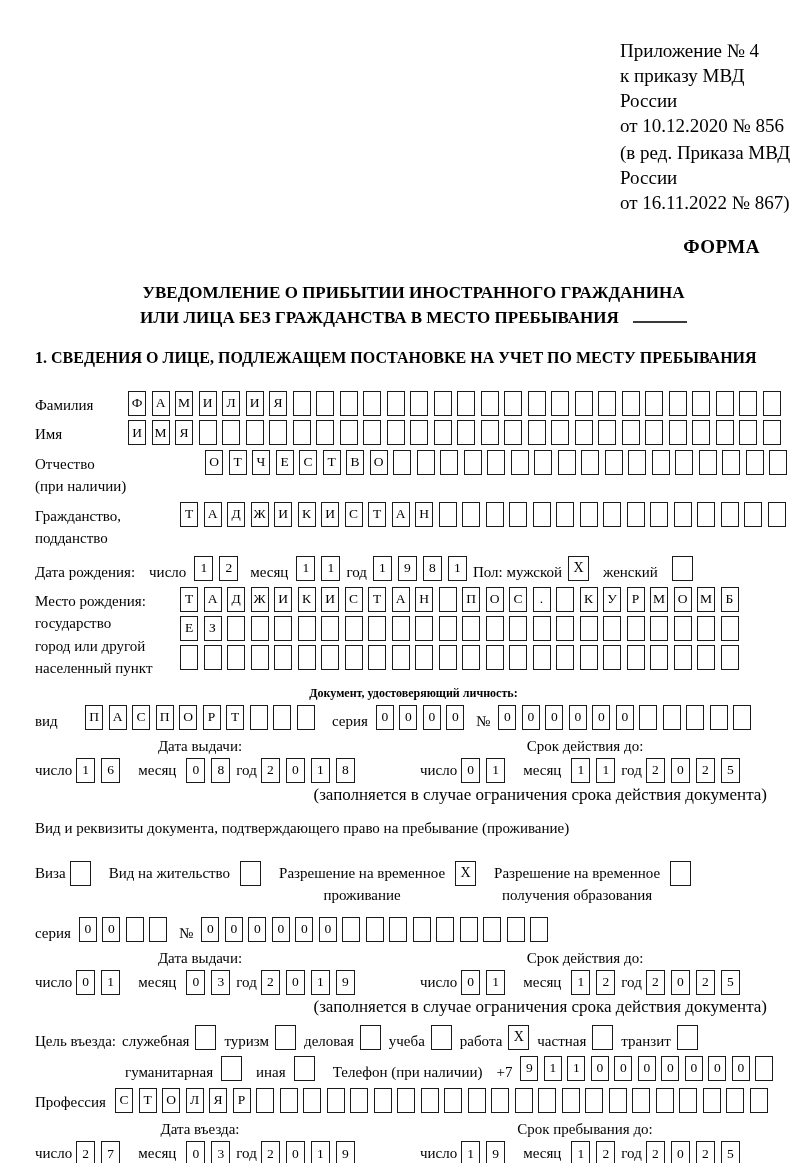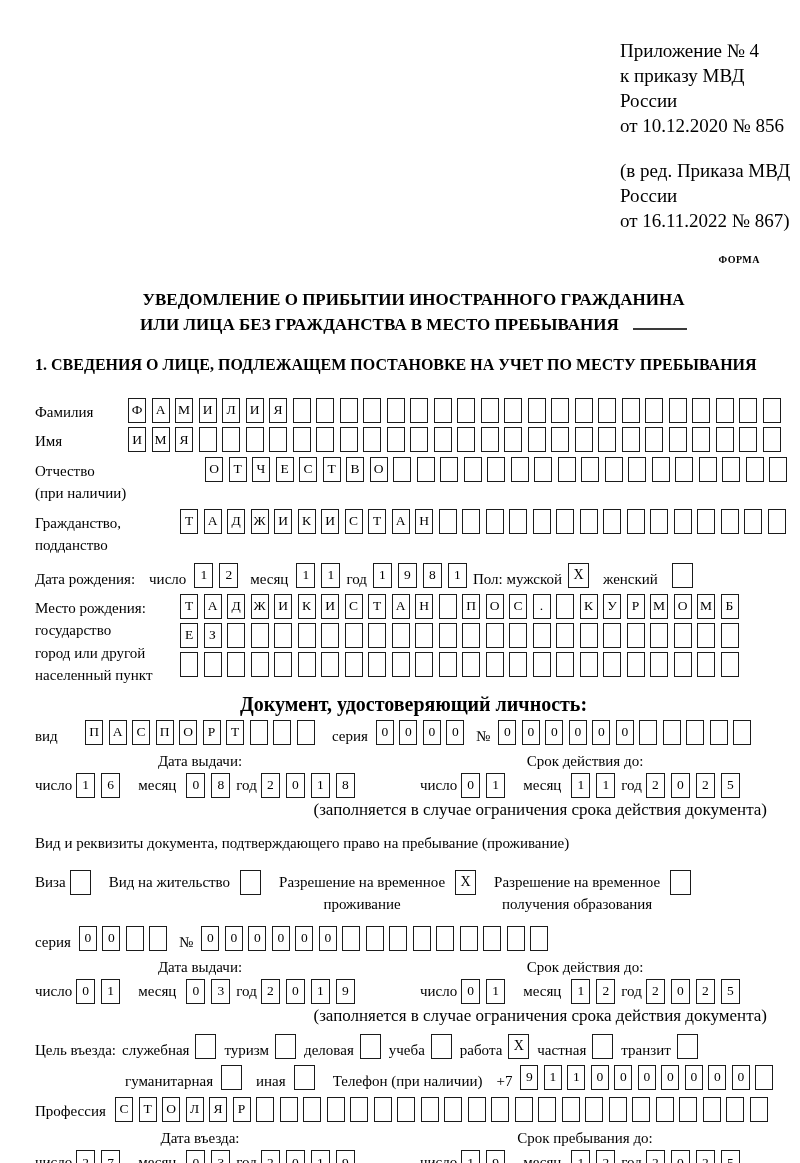--- a/index.html
+++ b/index.html
@@ -3,22 +3,22 @@
 <meta charset="utf-8">
 <style>
   html,body { margin:0; padding:0; background:#ffffff; }
   .page {
     width:800px; min-height:1163px; box-sizing:border-box;
     padding:38px 8px 20px 35px; background:#fff; color:#000;
     font-family:"Liberation Serif","DejaVu Serif",serif; font-size:15px;
     overflow:hidden; position:relative;
   }
   .appendix { margin-left:585px; font-size:19px; line-height:1.32; }
-  .appendix .gap { margin-top:20px; }
-  .forma { text-align:right; padding-right:32px; font-weight:700; margin-top:20px; font-size:10px; letter-spacing:.5px; }
+  .appendix .gap { margin-top:2px; }
+  .forma { text-align:right; padding-right:32px; font-weight:700; margin-top:20px; font-size:19px; letter-spacing:.5px; }
   .title { text-align:center; font-weight:700; margin-top:22px; line-height:1.5; font-size:17px; }
   .blank { display:inline-block; width:54px; border-bottom:2.5px solid #3a3a3a; height:14px; margin-left:10px; }
   .sect { font-weight:700; margin-top:18px; font-size:16px; white-space:nowrap; }
 
   .frow { display:flex; align-items:flex-start; margin-top:4px; white-space:nowrap; }
   .flabel { flex:0 0 auto; padding-top:3px; line-height:1.5; }
   .w50{width:50px;} .w80{width:80px;} .w93{width:93px;}
   .w145{width:145px;} .w150{width:150px;} .w170{width:170px;}
 
   .cells { display:flex; flex-wrap:nowrap; }
@@ -32,31 +32,31 @@
   .cellcol .cells { margin-bottom:4px; }
   .cb {
     box-sizing:border-box; flex:0 0 auto; display:inline-flex; width:21px; height:25px;
     border:1.7px solid #1b1b1b; align-items:center; justify-content:center;
     font-size:14px; vertical-align:middle;
   }
 
   .inline-row { display:flex; align-items:flex-end; white-space:nowrap; }
   .inline-row .lbl { flex:0 0 auto; }
 
-  .doc-head { text-align:center; font-weight:700; margin-top:6px; font-size:20px; }
+  .doc-head { text-align:center; font-weight:700; margin-top:6px; font-size:12px; }
 
   .datepair { display:flex; margin-top:8px; white-space:nowrap; }
   .dp-l { width:355px; flex:0 0 auto; }
   .dp-r { flex:1; padding-left:30px; }
   .dp-head { width:330px; text-align:center; margin-bottom:3px; }
   .dgroup { display:flex; align-items:center; }
   .note { font-size:17px; text-align:right; padding-right:25px; margin-top:2px; }
 
   .intro { margin-top:10px; line-height:1.8; }
-  .permits { display:flex; align-items:flex-start; margin-top:12px; white-space:nowrap; }
+  .permits { display:flex; align-items:flex-start; margin-top:18px; white-space:nowrap; }
   .permit { display:flex; align-items:flex-start; }
   .plabel { text-align:center; line-height:1.5; padding-top:2px; }
   .permit .cb { margin-left:10px; margin-top:1px; }
   .mr4{margin-right:4px;} .ml6{margin-left:6px;} .ml8{margin-left:8px;}
   .ml12{margin-left:12px;} .ml14{margin-left:14px;} .ml18{margin-left:18px;} .ml24{margin-left:24px;}
 </style>
 </head>
 <body>
 
 <div class="page">

